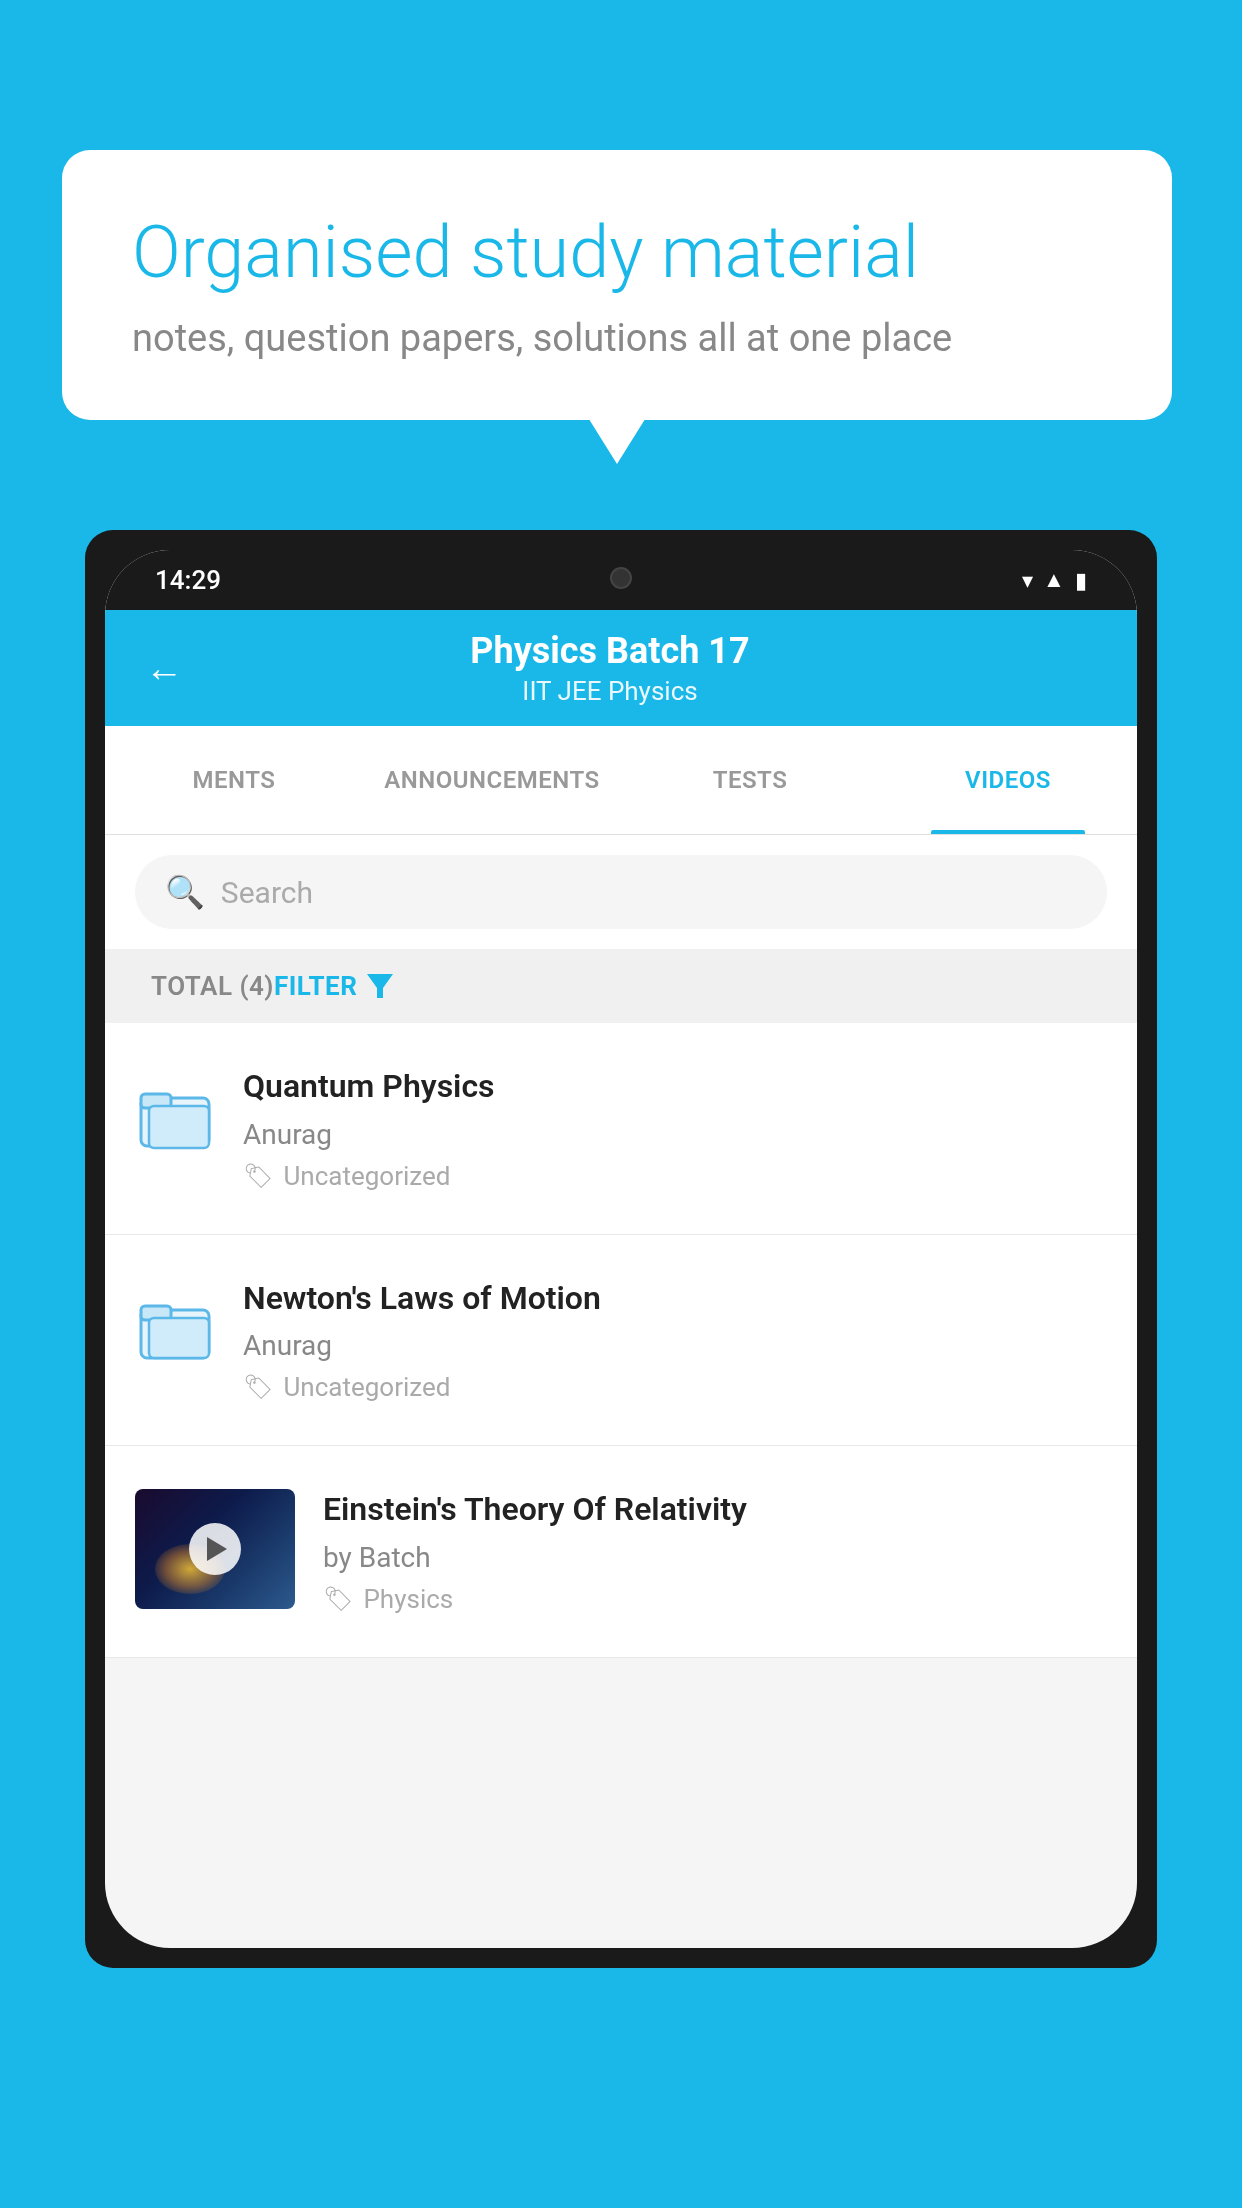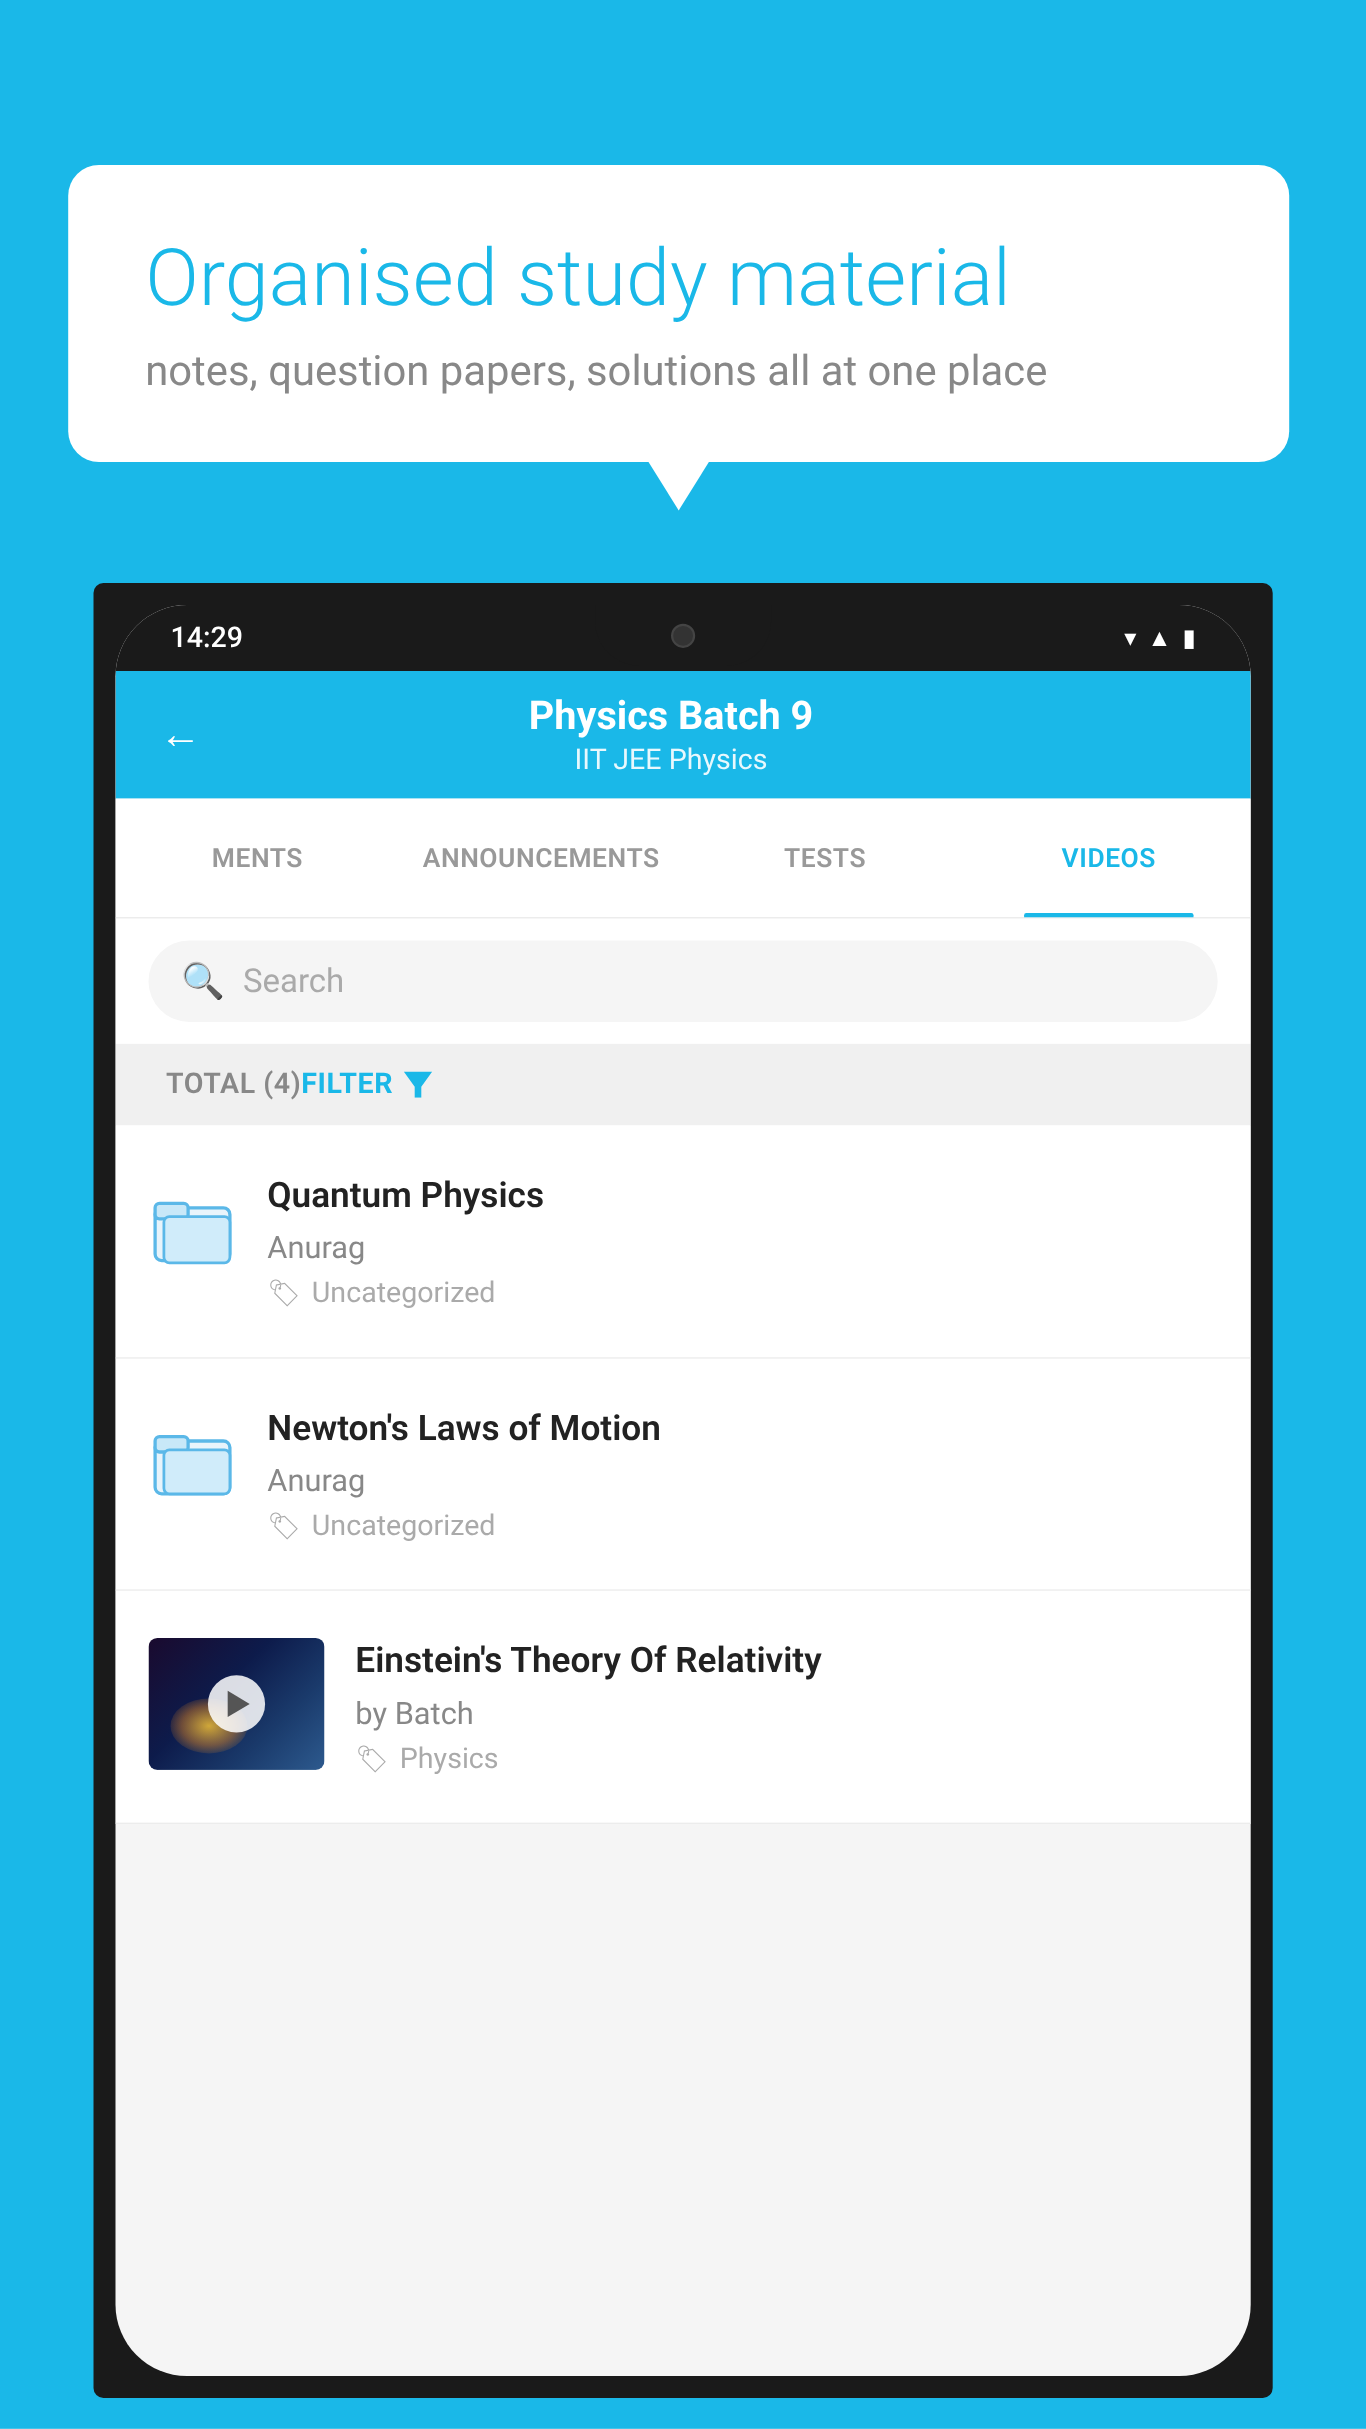--- a/index.html
+++ b/index.html
@@ -57,24 +57,24 @@
     .phone-container {
       position: absolute;
       top: 530px;
       left: 85px;
       right: 85px;
       bottom: 0;
     }
 
     .phone-outer {
       background: #1a1a1a;
-      border-radius: 9px;
+      border-radius: 28px;
       padding: 20px;
       position: relative;
-      height: 1650px;
+      height: 1438px;
     }
 
     .phone-inner {
       background: #f5f5f5;
       border-radius: 65px;
       overflow: hidden;
       height: 100%;
       position: relative;
     }
 
@@ -379,21 +379,21 @@
         <div class="status-icons">
           <span class="status-icon">▾</span>
           <span class="status-icon">▲</span>
           <span class="status-icon">▮</span>
         </div>
       </div>
 
       <div class="app-header">
         <div class="back-arrow">←</div>
         <div class="header-center">
-          <div class="header-title">Physics Batch 9</div>
+          <div class="header-title">Physics Batch 17</div>
           <div class="header-subtitle">IIT JEE   Physics</div>
         </div>
         <div style="width:60px"></div>
       </div>
 
       <div class="tabs-bar">
         <div class="tab-item">MENTS</div>
         <div class="tab-item">ANNOUNCEMENTS</div>
         <div class="tab-item">TESTS</div>
         <div class="tab-item active">VIDEOS</div>

